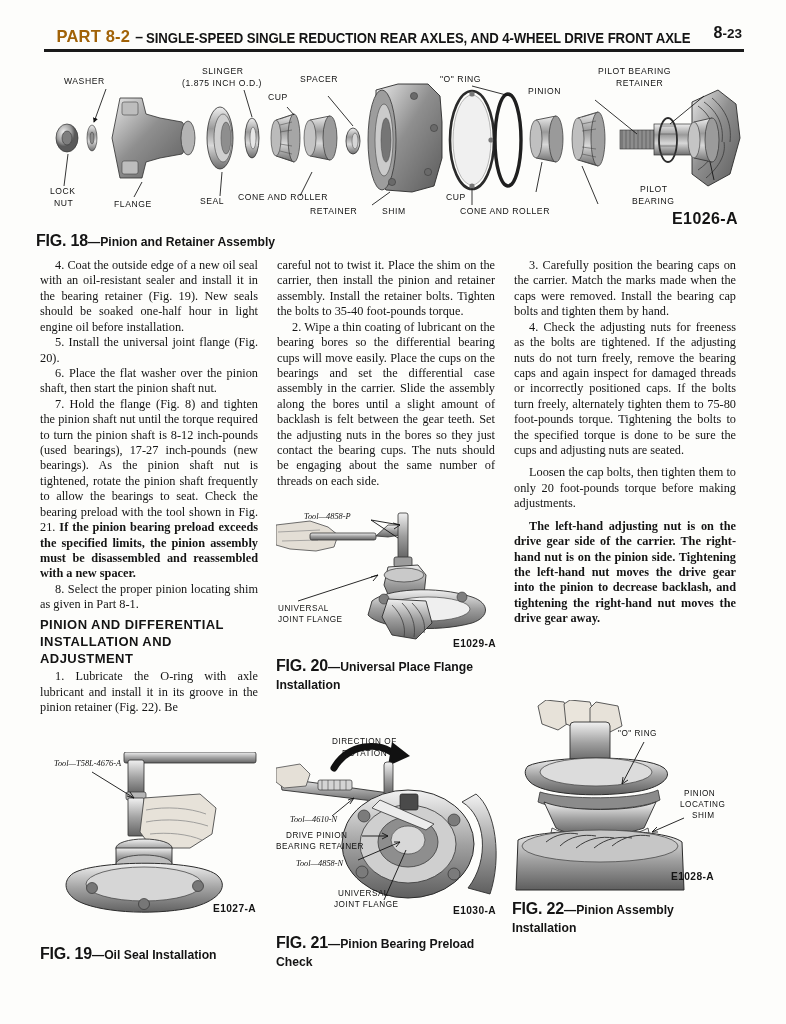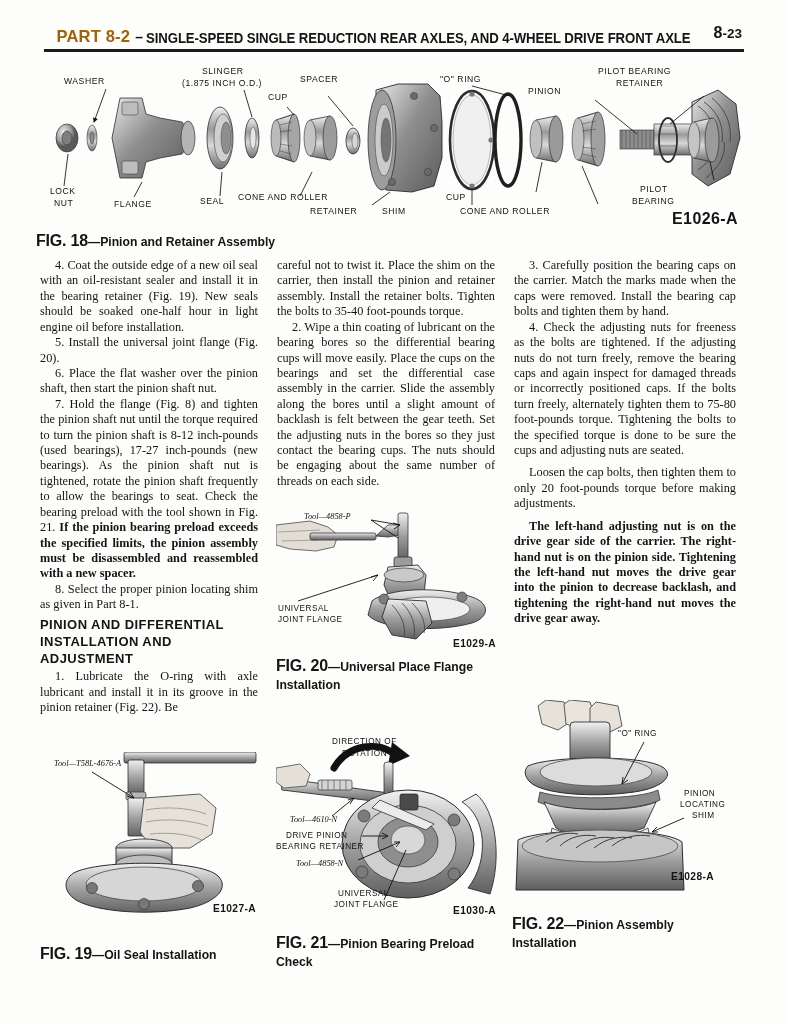--- a/index.html
+++ b/index.html
@@ -612,19 +612,19 @@
           <path d="M172 118 L140 132"></path>
           <path d="M140 132 L146 132 M140 132 L145 127"></path>
         </g>
         <text class="lbl" x="106" y="36">"O" RING</text>
         <text class="lbl" x="172" y="96">PINION</text>
         <text class="lbl" x="168" y="107">LOCATING</text>
         <text class="lbl" x="180" y="118">SHIM</text>
       </svg>
       <div class="figcode" style="right:26px; bottom:14px;">E1028-A</div>
     </div>
-    <div class="figcap cap-lower" style="margin-top:19px;">
+    <div class="figcap cap-lower" style="margin-top:4px;">
       <span class="num">FIG. 22</span><span class="txt">—Pinion Assembly</span><br>
       <span class="txt">Installation</span>
     </div>
   </div>
 
 </div>
 
 </body></html>

